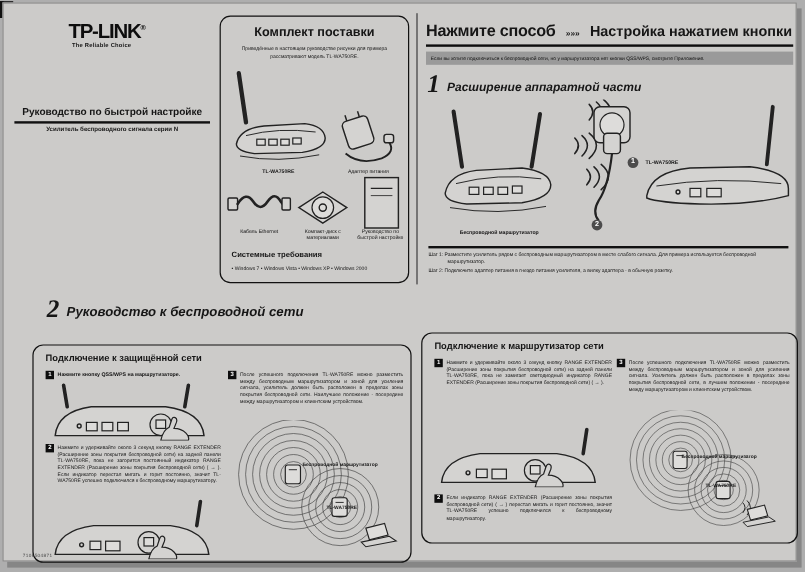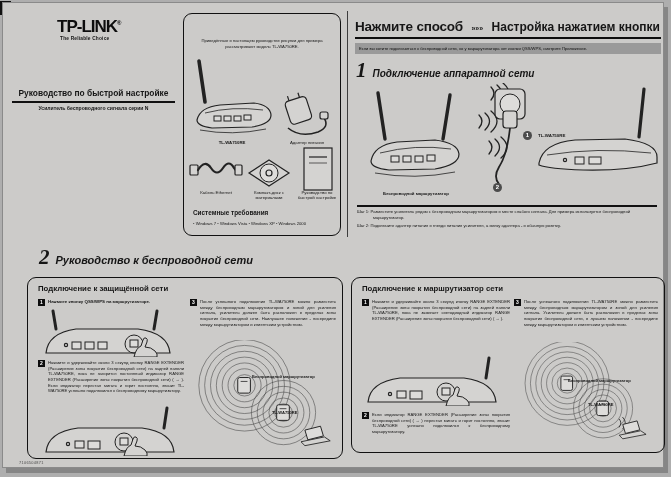--- a/index.html
+++ b/index.html
@@ -65,20 +65,21 @@
     <span>TP-LINK</span><sup>®</sup>
   </div>
   <div class="abs tagline" style="left:57px;top:33px;">The Reliable Choice</div>
 
   <div class="abs" style="left:9px;top:85px;width:163px;">
     <div class="doc-title">Руководство по быстрой настройке</div>
     <div class="doc-sub">Усилитель беспроводного сигнала серии N</div>
   </div>
 
   <div class="abs pkg-box" style="left:180px;top:10px;width:156px;height:221px;">
+    <div class="abs pkg-title" style="left:0;top:7px;width:100%;">Комплект поставки</div>
     <div class="abs tiny ctr" style="left:8px;top:24px;width:140px;">Приведённые в настоящем руководстве рисунки для примера рассматривают модель TL-WA750RE.</div>
 
     <svg class="abs" style="left:6px;top:42px;" width="86" height="84" viewBox="0 0 86 84">
       <line class="arc" x1="15" y1="46" x2="9" y2="5" style="stroke-width:3.6"></line>
       <path class="fl" d="M7 64 Q10 51 30 49 L64 47 Q80 49 81 59 Q81 68 62 71 L22 72 Q7 70 7 64 Z"></path>
       <path class="ln" d="M15 57 Q42 50 73 54" style="stroke-width:.8"></path>
       <rect class="flh" x="24" y="60" width="7" height="5"></rect>
         <rect class="flh" x="34" y="60" width="7" height="5"></rect>
       <rect class="flh" x="44" y="60" width="7" height="5"></rect>
         <rect class="flh" x="54" y="59" width="7" height="5"></rect>
@@ -128,21 +129,21 @@
 
   <div class="abs m1-head" style="left:352px;top:14px;width:306px;">
     <span class="m1-title">Нажмите способ</span>
     <span class="m1-chev">»»»</span>
     <span class="m1-sub">Настройка нажатием кнопки</span>
   </div>
   <div class="abs banner" style="left:352px;top:40px;width:298px;">Если вы хотите подключиться к беспроводной сети, но у маршрутизатора нет кнопки QSS/WPS, смотрите Приложение.</div>
 
   <div class="abs flex-end" style="left:353px;top:57px;">
     <span class="stepnum-big">1</span>
-    <span class="stephead" style="padding-bottom:2px;">Подключение аппаратной сети</span>
+    <span class="stephead" style="padding-bottom:2px;">Расширение аппаратной части</span>
   </div>
 
   <div class="abs" style="left:352px;top:80px;width:306px;height:122px;">
     <svg class="abs" style="left:8px;top:4px;" width="104" height="102" viewBox="0 0 104 102">
       <line class="arc" x1="22" y1="52" x2="15" y2="6" style="stroke-width:3.4"></line>
       <line class="arc" x1="80" y1="52" x2="87" y2="8" style="stroke-width:3.4"></line>
       <path class="fl" d="M8 74 Q11 58 34 55 L72 53 Q95 56 96 67 Q96 78 72 82 L26 83 Q8 81 8 74 Z"></path>
       <path class="ln" d="M17 66 Q52 57 88 62" style="stroke-width:.8"></path>
       <rect class="flh" x="28" y="69" width="8" height="6"></rect>
         <rect class="flh" x="40" y="69" width="8" height="6"></rect>
@@ -185,21 +186,21 @@
   <div class="abs" style="left:354px;top:206px;width:300px;">
     <p class="note">Шаг 1: Разместите усилитель рядом с беспроводным маршрутизатором в месте слабого сигнала. Для примера используется беспроводной маршрутизатор.</p>
     <p class="note">Шаг 2: Подключите адаптер питания в гнездо питания усилителя, а вилку адаптера - в обычную розетку.</p>
   </div>
 
   <div class="abs flex-end" style="left:36px;top:244px;">
     <span class="stepnum-big">2</span>
     <span class="stephead" style="font-size:11px;padding-bottom:2px;">Руководство к беспроводной сети</span>
   </div>
 
-  <div class="abs sub-box" style="left:24px;top:274px;width:314px;height:180px;text-decoration:underline;">
+  <div class="abs sub-box" style="left:24px;top:284px;width:314px;height:180px;text-decoration:underline;">
     <div class="abs sub-title" style="left:10px;top:6px;">Подключение к защищённой сети</div>
 
     <div class="abs step" style="left:10px;top:21px;width:146px;">
       <span class="sq">1</span>
       <span class="tiny2 b">Нажмите кнопку QSS/WPS на маршрутизаторе.</span>
     </div>
 
     <svg class="abs" style="left:14px;top:31px;" width="134" height="48" viewBox="0 0 134 48">
       <line class="arc" x1="14" y1="20" x2="11" y2="2" style="stroke-width:3"></line>
       <line class="arc" x1="112" y1="20" x2="115" y2="2" style="stroke-width:3"></line>

